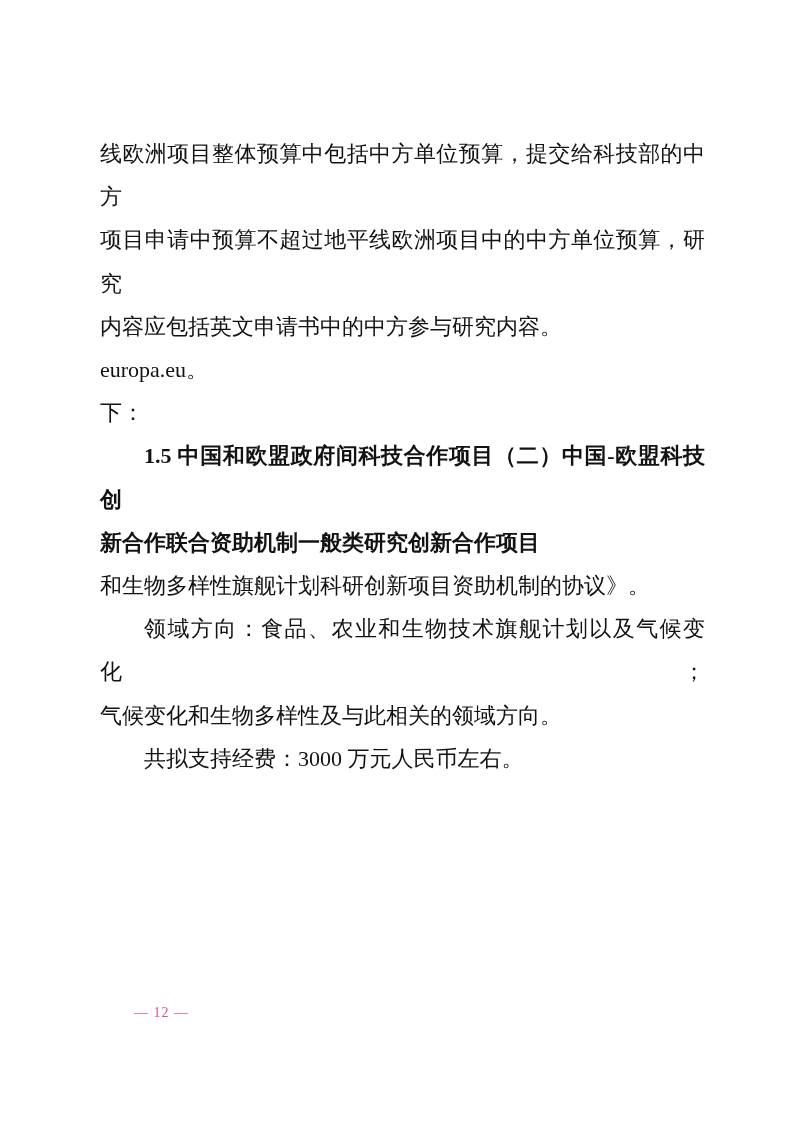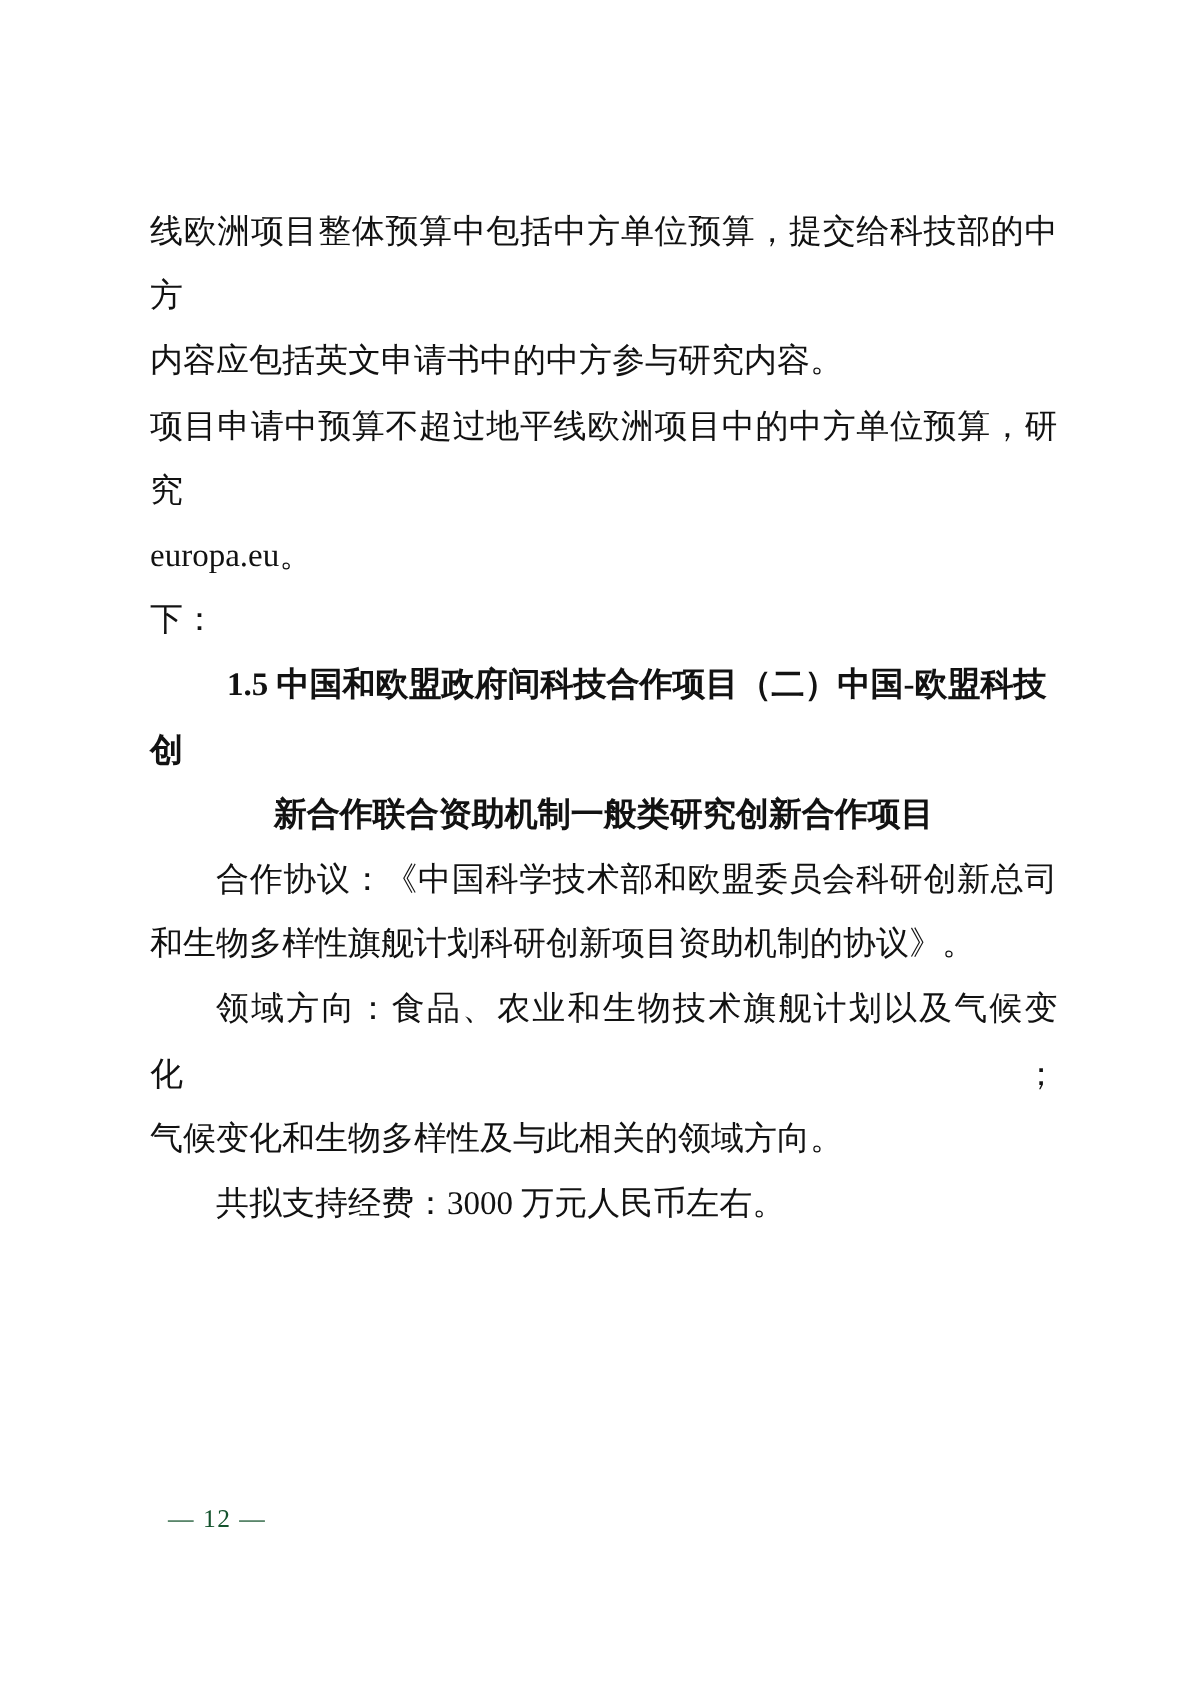--- a/index.html
+++ b/index.html
@@ -27,45 +27,44 @@
     line-height: 43.2px;
     text-align: left;
     white-space: normal;
   }
   .j {
     text-align: justify;
     text-align-last: justify;
     text-justify: inter-ideograph;
   }
   .ind { text-indent: 44px; }
-  .b   { font-weight: 700; text-align: center; }
+  .b   { font-weight: 700; }
   .footer-num {
     position: absolute;
-    left: 112px;
+    left: 134px;
     top: 1001px;
-    font-size: 17px;
+    font-size: 14px;
     line-height: 24px;
     letter-spacing: 1px;
-    color: #14532d;
+    color: #ec4899;
   }
 </style>
 </head>
 <body>
 
 <div class="sheet">
 
   <div class="body-text">
     <div class="ln j">线欧洲项目整体预算中包括中方单位预算，提交给科技部的中方</div>
+    <div class="ln j">项目申请中预算不超过地平线欧洲项目中的中方单位预算，研究</div>
     <div class="ln">内容应包括英文申请书中的中方参与研究内容。</div>
-    <div class="ln j">项目申请中预算不超过地平线欧洲项目中的中方单位预算，研究</div>
     <div class="ln">europa.eu。</div>
     <div class="ln">下：</div>
     <div class="ln ind j b">1.5 中国和欧盟政府间科技合作项目（二）中国-欧盟科技创</div>
     <div class="ln b">新合作联合资助机制一般类研究创新合作项目</div>
-    <div class="ln ind j">合作协议：《中国科学技术部和欧盟委员会科研创新总司</div>
     <div class="ln">和生物多样性旗舰计划科研创新项目资助机制的协议》。</div>
     <div class="ln ind j">领域方向：食品、农业和生物技术旗舰计划以及气候变化；</div>
     <div class="ln">气候变化和生物多样性及与此相关的领域方向。</div>
     <div class="ln ind">共拟支持经费：3000 万元人民币左右。</div>
 
   </div>
 
   <div class="footer-num">
     <span>— 12 —</span>
   </div>

